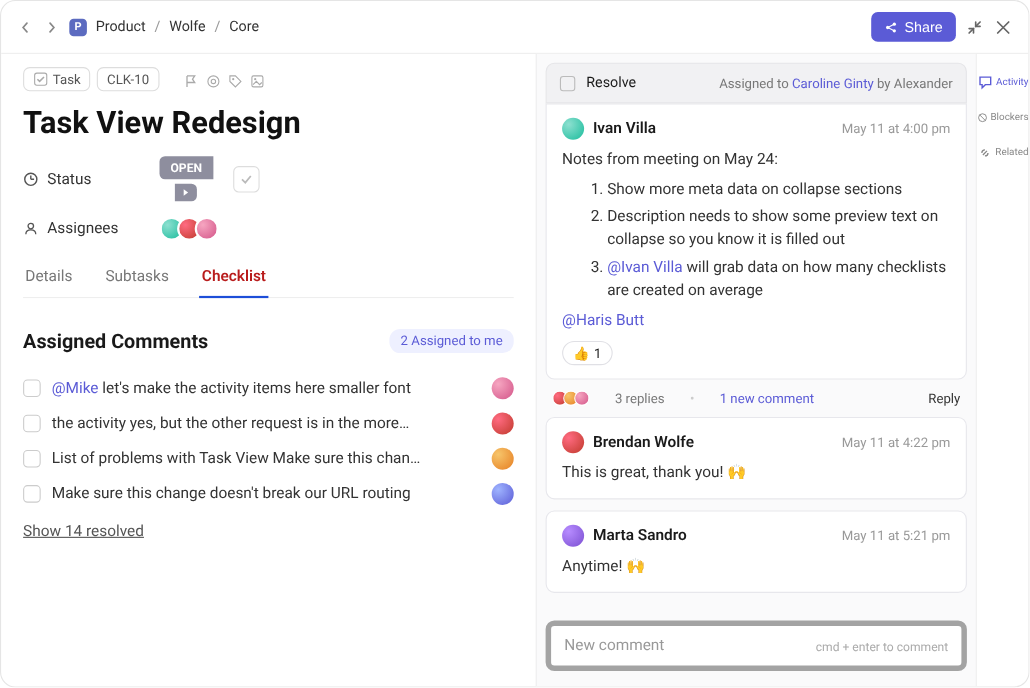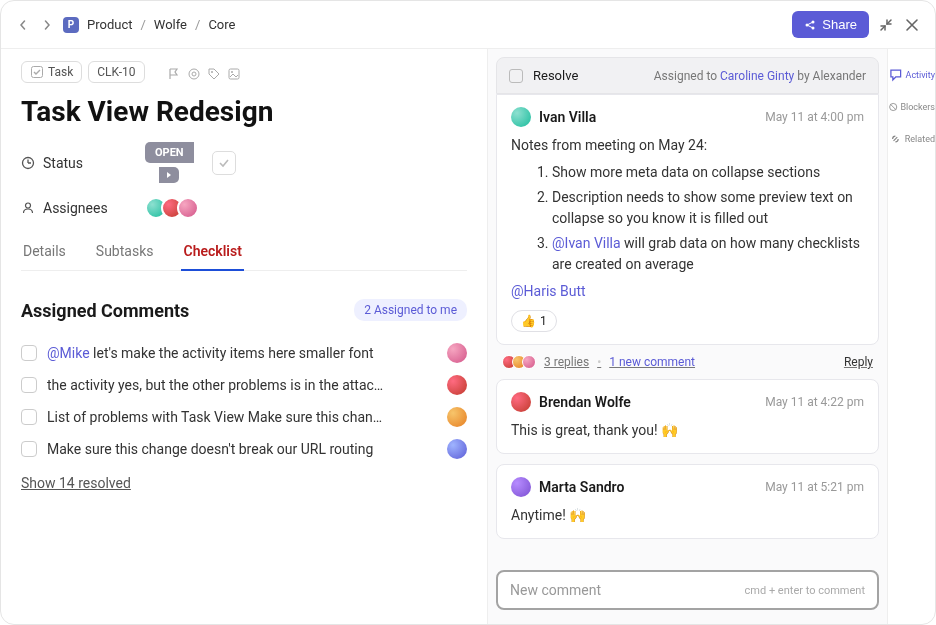--- a/index.html
+++ b/index.html
@@ -47,28 +47,28 @@
 .assigned-to .name { color: #5b5bd6; }
 .comment-card { background: #fff; border: 1px solid #e7e7ec; border-radius: 0 0 8px 8px; margin: 0 8px 10px 8px; padding: 12px 14px; }
 .comment-card.alone { border-radius: 8px; margin-top: 0; }
 .chead { display: flex; align-items: center; gap: 8px; margin-bottom: 8px; }
 .cname { font-weight: 600; font-size: 14px; flex: 1; }
 .ctime { color: #999; font-size: 12px; }
 .cbody { font-size: 14px; color: #333; line-height: 1.5; }
 .cbody ol { margin: 6px 0 6px 24px; }
 .cbody ol li { margin-bottom: 4px; margin-left: 17px; }
 .reaction { display: inline-flex; align-items: center; gap: 4px; border: 1px solid #e0e0e5; border-radius: 14px; padding: 3px 9px; font-size: 12px; margin-top: 8px; cursor: pointer; }
-.thread-foot { display: flex; gap: 8px; margin: 0 8px 10px 8px; font-size: 12px; color: #777; padding: 0 6px; text-decoration: underline; }
+.thread-foot { display: flex; gap: 23px; margin: 0 8px 10px 8px; font-size: 12px; color: #777; padding: 0 6px; }
 .thread-foot .dot { color: #ccc; }
 .thread-foot .new { color: #5b5bd6; }
 .thread-foot .reply { margin-left: auto; color: #333; cursor: pointer; }
 .mini-avs { display: flex; }
 .mini-avs .mini { width: 14px; height: 14px; border-radius: 50%; border: 1px solid #fff; margin-left: -4px; }
 .mini-avs .mini:first-child { margin-left: 0; }
-.newcomment { margin: auto 8px 14px 8px; border: 2px solid #a3a3a3; border-radius: 8px; padding: 10px 12px; display: flex; align-items: center; color: #999; font-size: 14px; background: #fff; }
+.newcomment { margin: auto 8px 14px 8px; border: 5px solid #a3a3a3; border-radius: 8px; padding: 10px 12px; display: flex; align-items: flex-end; color: #999; font-size: 14px; background: #fff; }
 .newcomment .hint { font-size: 11px; color: #aaa; }
 .sidenav { width: 48px; border-left: 1px solid #eee; display: flex; flex-direction: column; align-items: center; padding-top: 12px; gap: 4px; }
 .sidenav-item { display: flex; flex-direction: row; align-items: center; gap: 2px; font-size: 9px; color: #888; padding: 6px 0; cursor: pointer; width: 100%; }
 .sidenav-item.active { color: #5b5bd6; }
 svg { display: block; }
 .av-c1 { background: radial-gradient(circle at 30% 30%, #8de0d0, #1abc9c); }
 .av-c2 { background: radial-gradient(circle at 30% 30%, #ff6b81, #c0392b); }
 .av-c3 { background: radial-gradient(circle at 30% 30%, #f6a6c1, #d35488); }
 .av-c4 { background: radial-gradient(circle at 30% 30%, #f7c56b, #e67e22); }
 .av-c5 { background: radial-gradient(circle at 30% 30%, #9fb4ff, #5b5bd6); }
@@ -212,21 +212,21 @@
       </div>
 
       <div id="clist">
           <div class="clist-row">
             <div class="cbox"></div>
             <div class="ctext"><span class="mention">@Mike</span> let's make the activity items here smaller font</div>
             <div class="row-avatar av-c3"></div>
           </div>
           <div class="clist-row">
             <div class="cbox"></div>
-            <div class="ctext">the activity yes, but the other problems is in the attac…</div>
+            <div class="ctext">the activity yes, but the other request is in the more…</div>
             <div class="row-avatar av-c2"></div>
           </div>
           <div class="clist-row">
             <div class="cbox"></div>
             <div class="ctext">List of problems with Task View Make sure this chan…</div>
             <div class="row-avatar av-c4"></div>
           </div>
           <div class="clist-row">
             <div class="cbox"></div>
             <div class="ctext">Make sure this change doesn't break our URL routing</div>

